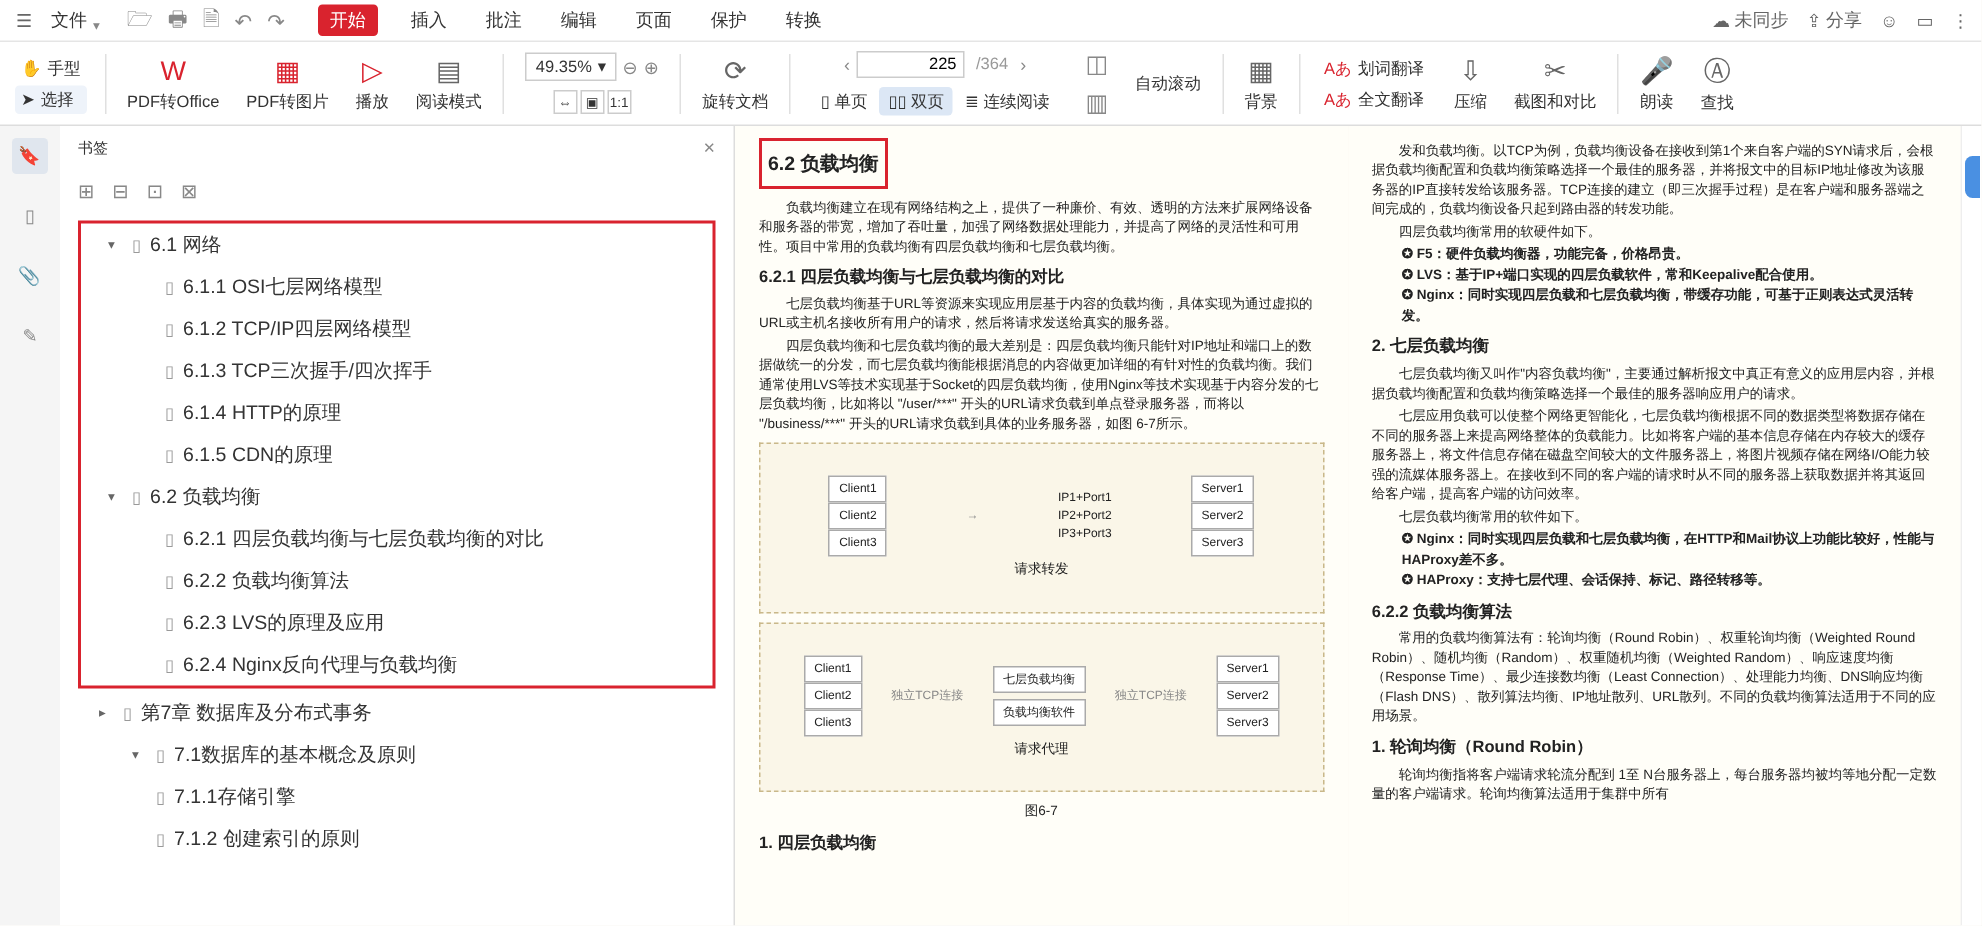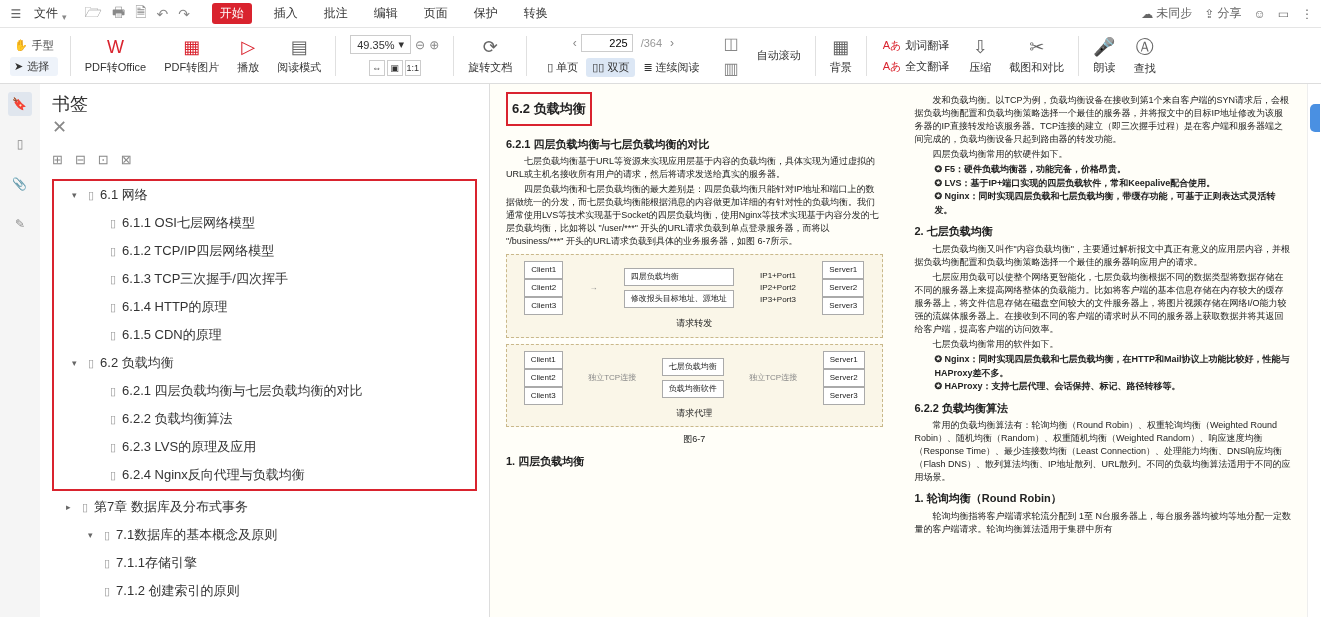--- a/index.html
+++ b/index.html
@@ -25,53 +25,53 @@
 .tool-side-item.active { background: #eef3fa; border-radius: 3px; }
 .tool-icon { font-size: 18px; color: #d9232e; }
 .tool-icon.gray { color: #666; }
 .tool-label { font-size: 11px; }
 .tool-sep { width: 1px; height: 40px; background: #e0e0e0; margin: 0 2px; }
 .zoom-group { display: flex; align-items: center; gap: 4px; }
 .zoom-val { border: 1px solid #ccc; padding: 2px 6px; font-size: 11px; display: flex; align-items: center; gap: 4px; }
 .view-btns { display: flex; align-items: center; gap: 2px; }
 .view-btn { display: flex; align-items: center; gap: 3px; padding: 2px 6px; font-size: 11px; cursor: pointer; border-radius: 3px; }
 .view-btn.active { background: #dce7f5; }
-.page-input { width: 52px; text-align: right; border: 1px solid #ccc; padding: 2px 4px; font-size: 11px; }
+.page-input { width: 72px; text-align: right; border: 1px solid #ccc; padding: 2px 4px; font-size: 11px; }
 .page-total { color: #999; padding: 0 4px; font-size: 11px; }
 .small-icons { display: flex; gap: 2px; }
 .small-icons span { width: 16px; height: 16px; border: 1px solid #ccc; display: inline-flex; align-items: center; justify-content: center; font-size: 9px; cursor: pointer; }
 
 
 .main { display: flex; height: calc(617px - 84px); }
 .sidebar-icons { width: 40px; background: #f5f5f5; display: flex; flex-direction: column; align-items: center; padding-top: 8px; gap: 16px; }
 .sidebar-icons span { width: 24px; height: 24px; display: flex; align-items: center; justify-content: center; color: #888; cursor: pointer; border-radius: 3px; }
 .sidebar-icons span.active { background: #e0e6ee; color: #4a7ec9; }
 
 .bookmarks { width: 450px; border-right: 1px solid #ddd; display: flex; flex-direction: column; }
-.bm-header { display: flex; align-items: flex-start; justify-content: space-between; padding: 8px 12px; font-size: 18px; flex-direction: column; }
+.bm-header { display: flex; align-items: center; justify-content: space-between; padding: 8px 12px; font-size: 10px; }
 .bm-tools { display: flex; gap: 12px; padding: 6px 12px; color: #888; }
 .bm-tools span { cursor: pointer; font-size: 13px; }
 .bm-tree { flex: 1; overflow: auto; padding: 4px 8px; font-size: 13px; }
 .bm-item { display: flex; align-items: center; gap: 6px; padding: 5px 4px; cursor: pointer; }
 .bm-toggle { width: 10px; font-size: 9px; color: #666; }
 .bm-icon { color: #999; font-size: 11px; }
 .level-0 { padding-left: 18px; }
 .level-1 { padding-left: 40px; }
 .level-2 { padding-left: 40px; }
 .highlight-box { border: 2px solid #d9232e; margin: 2px 4px; }
 
 .pages { flex: 1; background: #f8f6f2; display: flex; overflow: hidden; position: relative; }
 .page { background: #fffef8; flex: 1; padding: 8px 16px 8px 16px; font-size: 10px; line-height: 1.5; color: #222; overflow: hidden; font-family: SimSun, serif; }
 .page h2 { font-size: 13px; font-weight: bold; margin: 4px 0; }
 .page h3 { font-size: 11px; font-weight: bold; margin: 6px 0 3px; }
 .page p { text-indent: 2em; margin: 2px 0; font-size: 9px; line-height: 1.45; }
 .page ul { list-style: none; padding-left: 2em; font-weight: bold; }
 .page li { font-size: 9px; line-height: 1.5; }
 .section-title-box { border: 2px solid #d9232e; display: inline-block; padding: 1px 4px; margin-bottom: 4px; }
-.diagram { border: 1px dashed #c9b88a; background: #faf6e8; padding: 4px; margin: 6px 0; font-size: 8px; }
+.diagram { border: 1px dashed #c9b88a; background: #faf6e8; padding: 19px; margin: 6px 0; font-size: 8px; }
 .diagram-row { display: flex; align-items: center; justify-content: space-around; margin: 2px 0; }
 .diagram-box { border: 1px solid #aaa; padding: 2px 6px; background: #fff; font-size: 8px; }
 .diagram-arrow { color: #888; font-size: 8px; }
 .diagram-caption { text-align: center; font-size: 9px; margin: 2px 0; }
 
 .right-edge { width: 14px; background: #fff; border-left: 1px solid #eee; display: flex; align-items: flex-start; justify-content: center; padding-top: 20px; }
 .right-edge span { width: 10px; height: 28px; background: #4a90e2; border-radius: 5px 0 0 5px; }
 </style>
 </head>
 <body>
@@ -312,36 +312,33 @@
         </div>
     </div>
   </div>
 
   <div class="pages">
 
     <div class="page">
       <div class="section-title-box">
         <h2>6.2 负载均衡</h2>
       </div>
+      <p>负载均衡建立在现有网络结构之上，提供了一种廉价、有效、透明的方法来扩展网络设备和服务器的带宽，增加了吞吐量，加强了网络数据处理能力，并提高了网络的灵活性和可用性。项目中常用的负载均衡有四层负载均衡和七层负载均衡。</p>
       <h3>6.2.1 四层负载均衡与七层负载均衡的对比</h3>
       <p>七层负载均衡基于URL等资源来实现应用层基于内容的负载均衡，具体实现为通过虚拟的URL或主机名接收所有用户的请求，然后将请求发送给真实的服务器。</p>
       <p>四层负载均衡和七层负载均衡的最大差别是：四层负载均衡只能针对IP地址和端口上的数据做统一的分发，而七层负载均衡能根据消息的内容做更加详细的有针对性的负载均衡。我们通常使用LVS等技术实现基于Socket的四层负载均衡，使用Nginx等技术实现基于内容分发的七层负载均衡，比如将以 "/user/***" 开头的URL请求负载到单点登录服务器，而将以 "/business/***" 开头的URL请求负载到具体的业务服务器，如图 6-7所示。</p>
 
       <div class="diagram">
         <div class="diagram-row">
           <div>
             <div class="diagram-box">Client1</div>
             <div class="diagram-box">Client2</div>
             <div class="diagram-box">Client3</div>
           </div>
           <span class="diagram-arrow">→</span>
-          <div>
-            <div class="diagram-box">四层负载均衡</div>
-            <div class="diagram-box" style="margin-top:4px">修改报头目标地址、源地址</div>
-          </div>
           <div>
             <div>IP1+Port1</div>
             <div>IP2+Port2</div>
             <div>IP3+Port3</div>
           </div>
           <div>
             <div class="diagram-box">Server1</div>
             <div class="diagram-box">Server2</div>
             <div class="diagram-box">Server3</div>
           </div>

